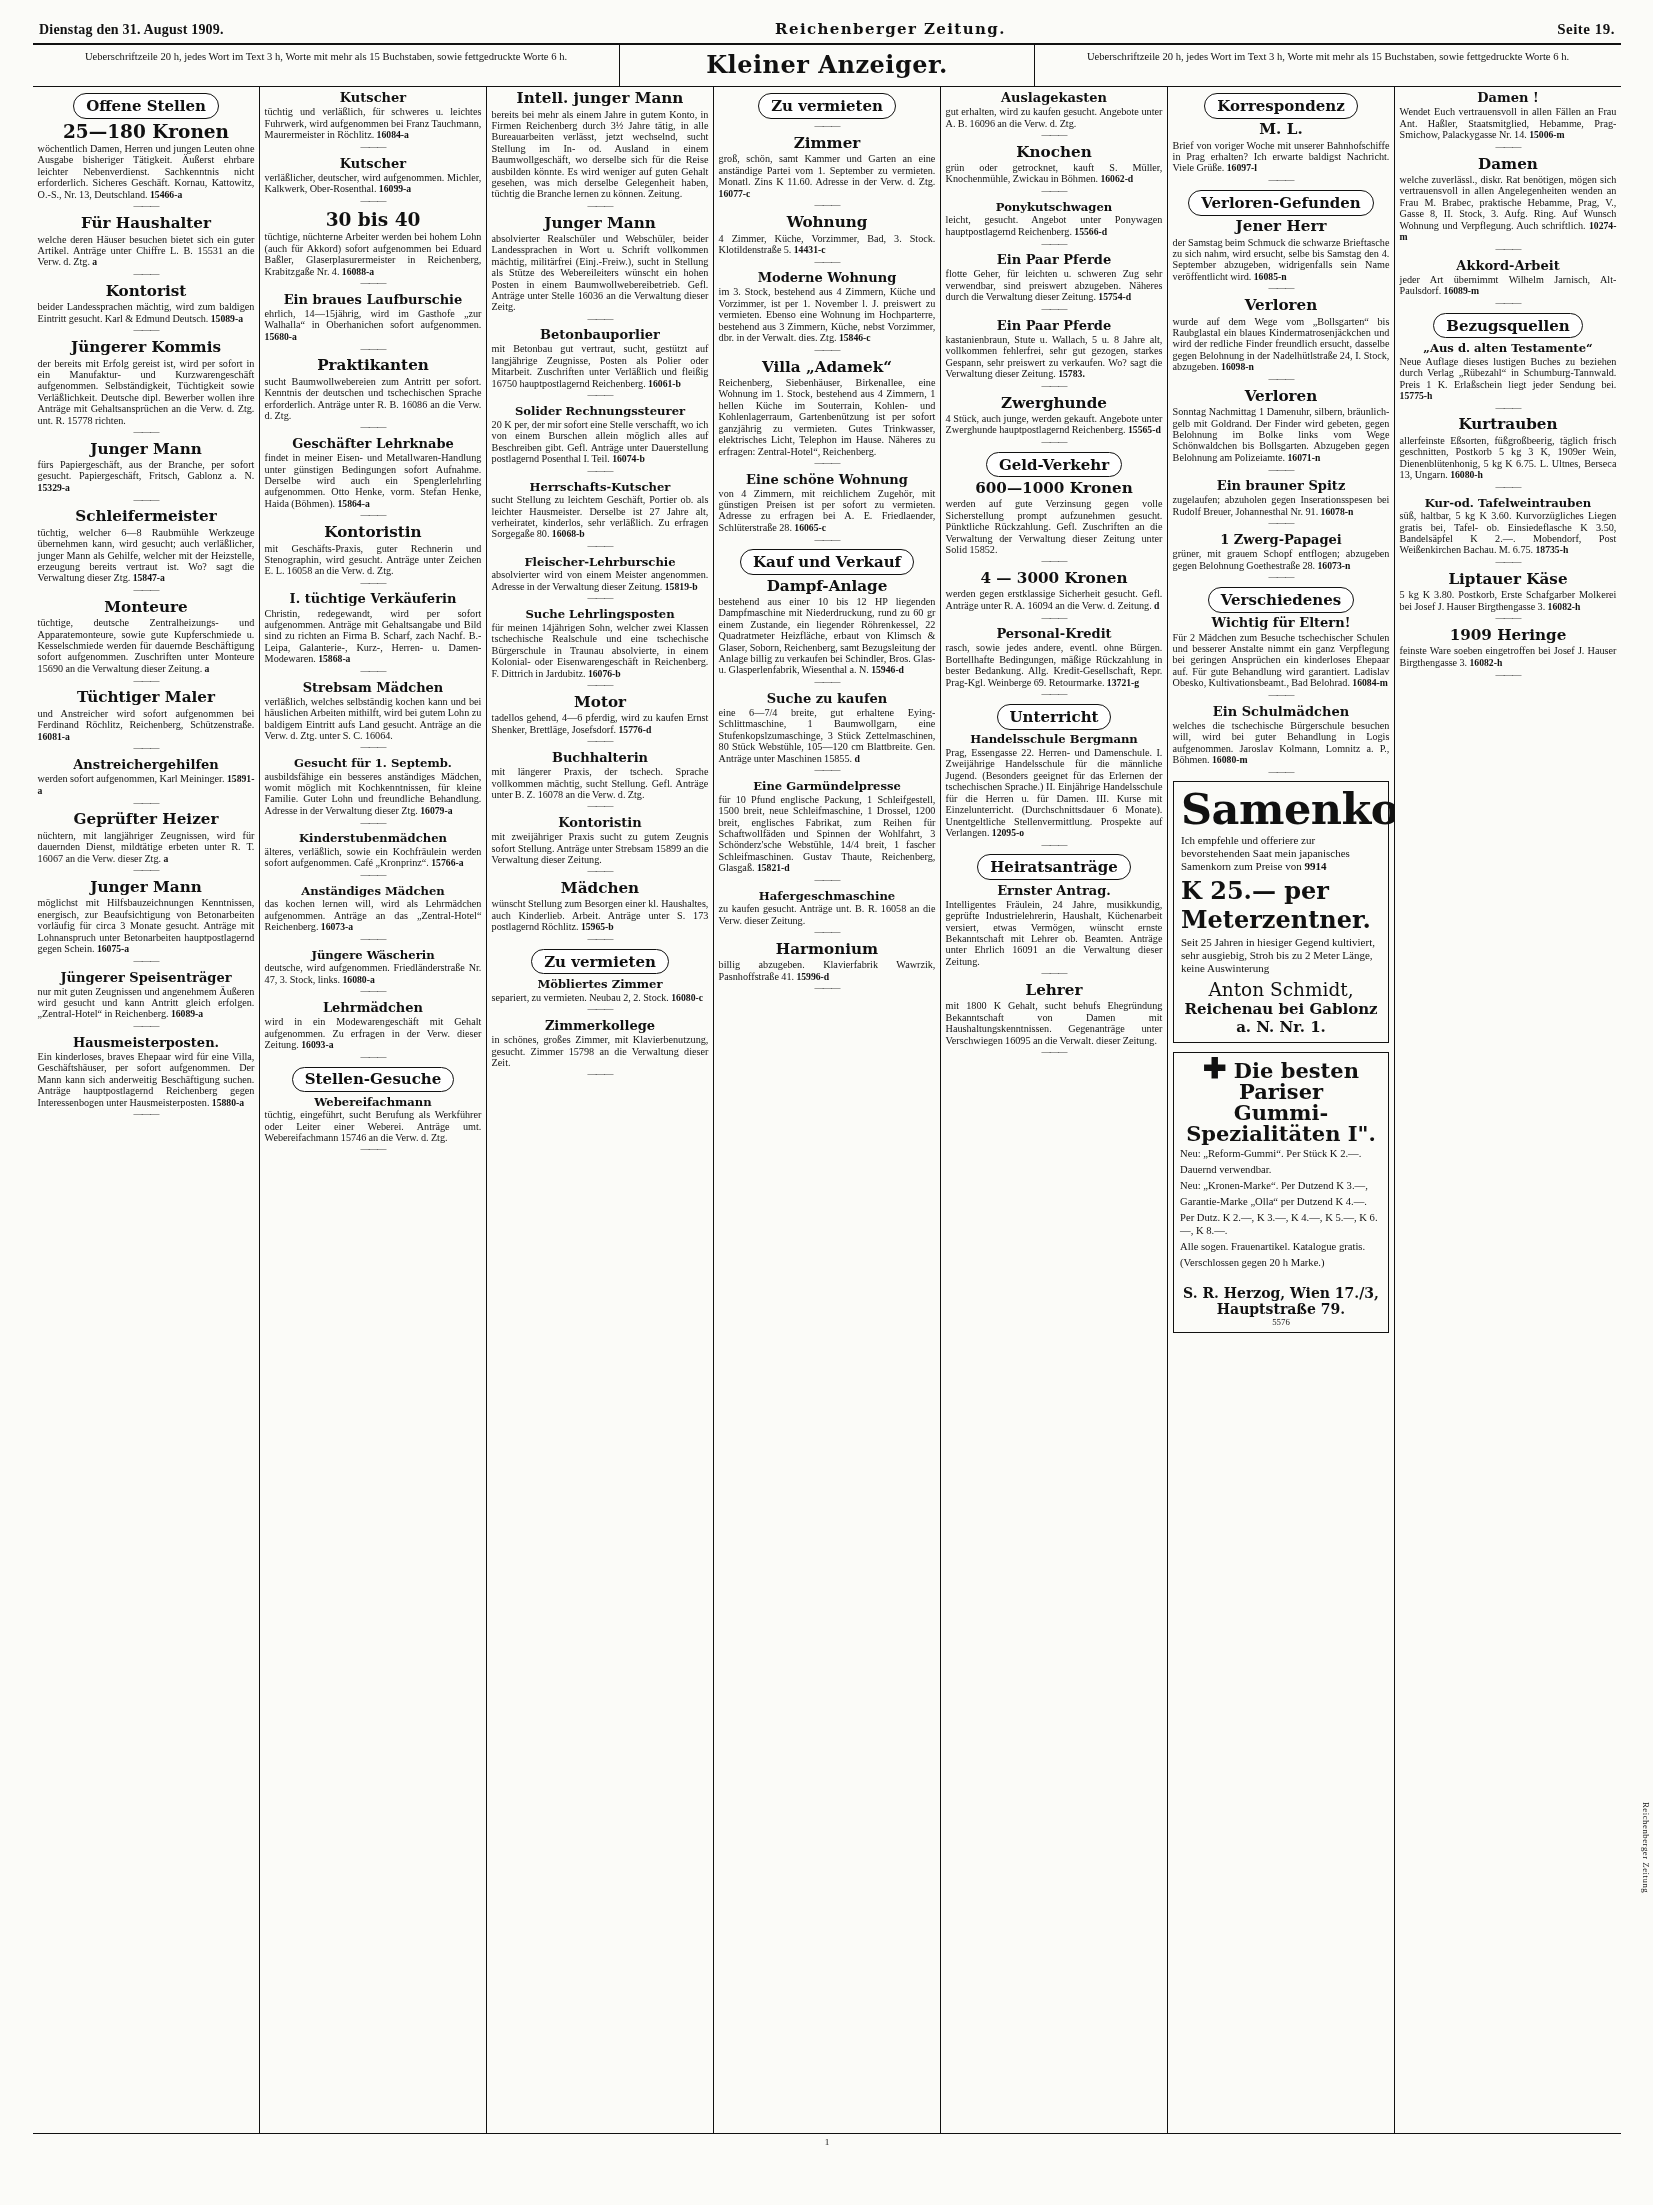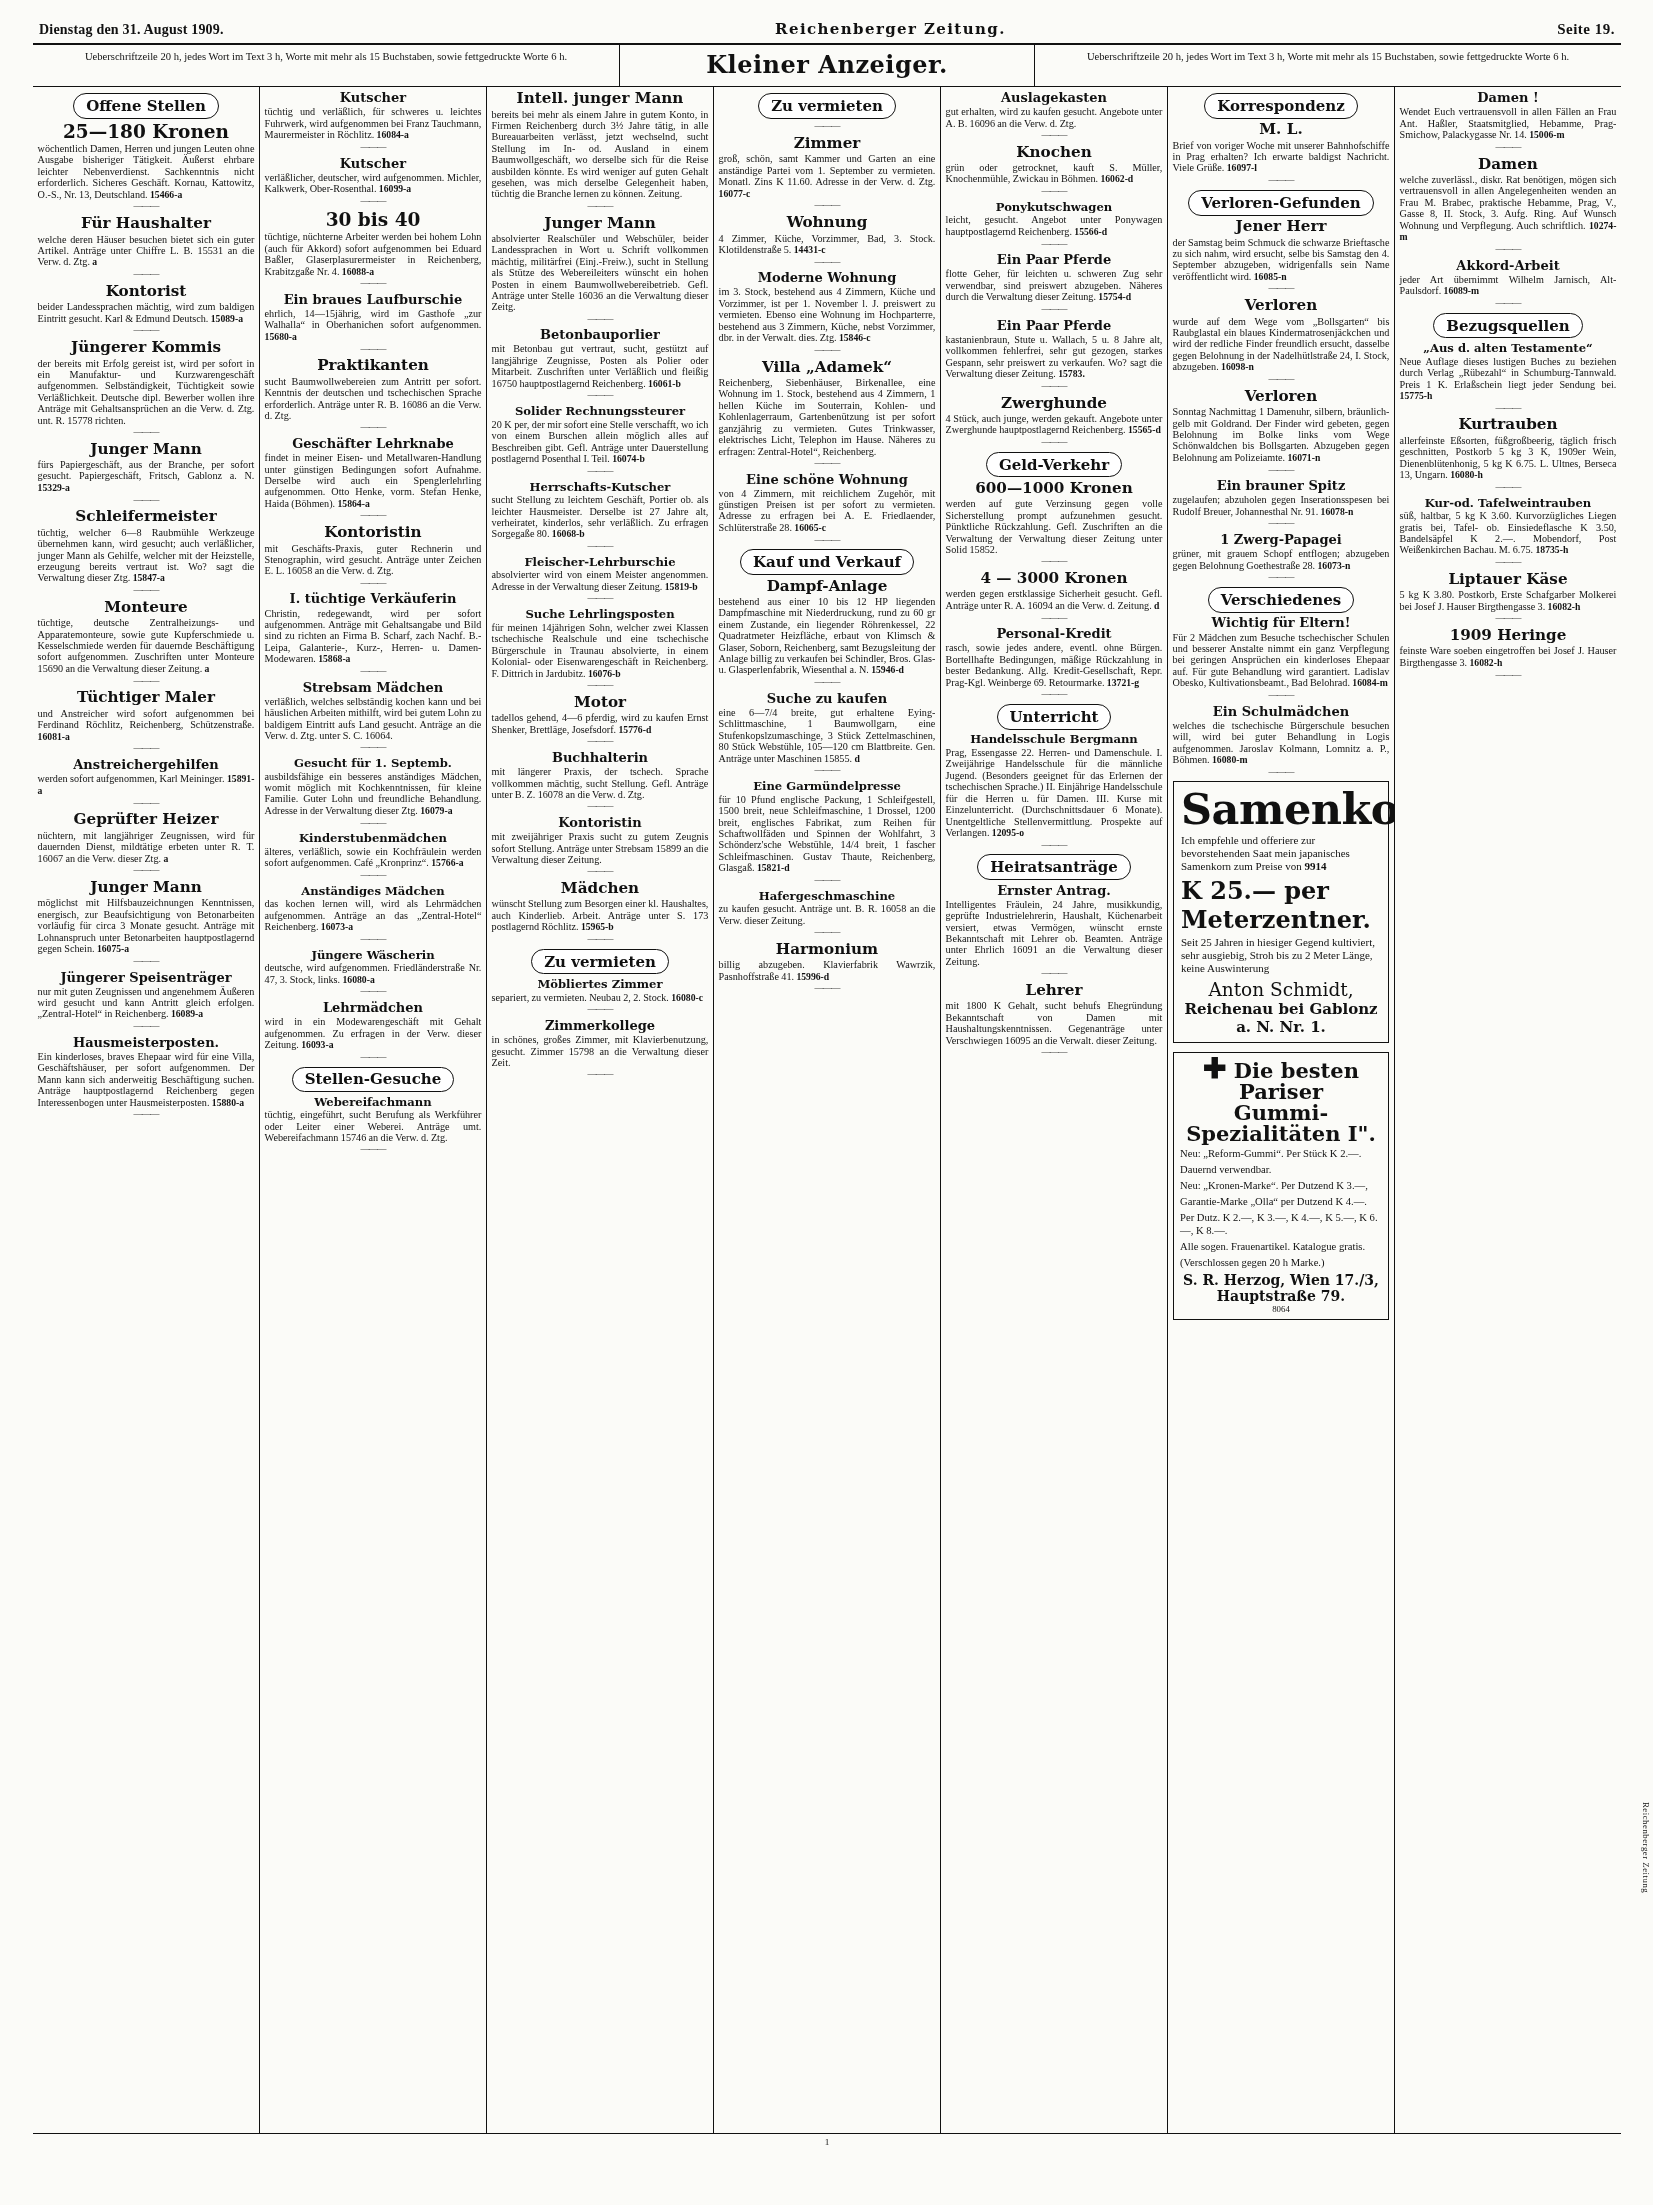--- a/index.html
+++ b/index.html
@@ -132,21 +132,21 @@
   }
   .samen-place { font-family:"DejaVu Serif", serif; font-weight:bold; font-size:15px; }
 
   .paris-ad { border:1.8px solid #111; padding:5.5px 6.5px; text-align:center; }
   .paris-title {
     font-family:"DejaVu Serif", serif; font-weight:bold;
     font-size:21px; line-height:1.0;
   }
   .paris-cross { font-size:28px; font-weight:bold; line-height:0.8; }
   .paris-line { font-size:10.6px; line-height:1.25; text-align:left; margin-top:2.8px; }
-  .paris-foot { font-family:"DejaVu Serif", serif; font-weight:bold; font-size:14px; margin-top:2px; }
+  .paris-foot { font-family:"DejaVu Serif", serif; font-weight:bold; font-size:14px; margin-top:15px; }
 
   .right-margin-text {
     position:absolute; right:2.8px; top:1802px;
     writing-mode:vertical-rl;
     font-size:8.8px; letter-spacing:0.5px;
   }
   .footer-mark {
     text-align:center; font-size:9.2px; padding:2.8px 0 0 0;
   }
   .tiny { font-size:8.8px; }
@@ -568,21 +568,21 @@
             <div class="paris-title">Gummi-Spezialitäten I".</div>
           </div>
           <div class="paris-line">Neu: „Reform-Gummi“. Per Stück K 2.—.</div>
           <div class="paris-line">Dauernd verwendbar.</div>
           <div class="paris-line">Neu: „Kronen-Marke“. Per Dutzend K 3.—,</div>
           <div class="paris-line">Garantie-Marke „Olla“ per Dutzend K 4.—.</div>
           <div class="paris-line">Per Dutz. K 2.—, K 3.—, K 4.—, K 5.—, K 6.—, K 8.—.</div>
           <div class="paris-line">Alle sogen. Frauenartikel. Katalogue gratis.</div>
           <div class="paris-line">(Verschlossen gegen 20 h Marke.)</div>
           <div class="paris-foot">S. R. Herzog, Wien 17./3, Hauptstraße 79.</div>
-          <div class="tiny">8064</div>
+          <div class="tiny">5576</div>
         </div>
       </div>
       <div class="col">
         <div class="ad">
           <div class="ad-head h-md">Damen !</div>
           <div class="ad-body">Wendet Euch vertrauensvoll in allen Fällen an Frau Ant. Haßler, Staatsmitglied, Hebamme, Prag-Smichow, Palackygasse Nr. 14. <span class="ad-ref">15006-m</span></div>
           <div class="ad-sep"></div>
         </div>
         <div class="ad">
           <div class="ad-head h-lg">Damen</div>

